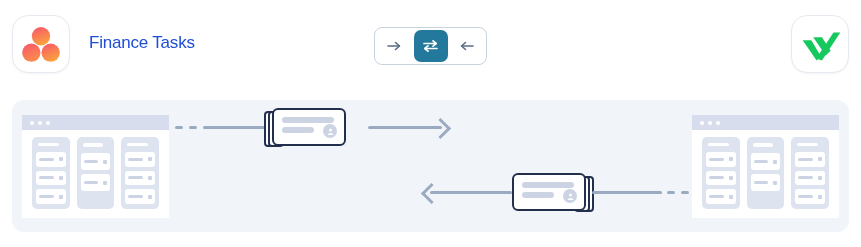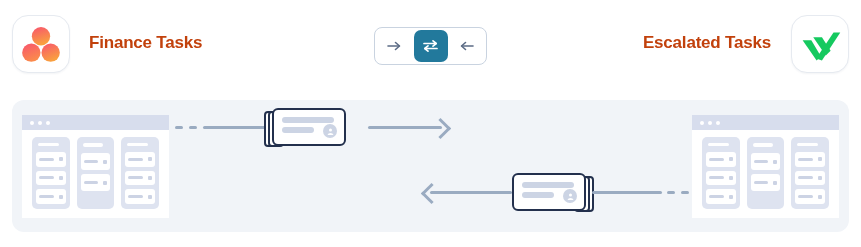--- a/index.html
+++ b/index.html
@@ -22,21 +22,21 @@
     box-sizing:border-box;
   }
   .app-logo.left{left:12px;top:15px;}
   .app-logo.right{right:12px;top:15px;}
 
   .asana{position:absolute;left:0;top:0;width:100%;height:100%;}
   .vt{position:absolute;left:0;top:0;width:100%;height:100%;}
 
   .app-title{
     position:absolute;top:33px;
-    font-size:17px;font-weight:bold;color:#c2410c;
+    font-size:17px;font-weight:normal;color:#1d4ed8;
     letter-spacing:-.2px;white-space:nowrap;
   }
   .app-title.left{left:89px;}
   .app-title.right{right:90px;text-align:right;}
 
   
   .toggle{
     position:absolute;left:374px;top:27px;
     width:113px;height:38px;
     border:1px solid #c9d3e0;border-radius:8px;
@@ -161,21 +161,20 @@
         </svg>
       </div>
       <div class="seg">
         <svg width="15" height="12" viewBox="0 0 15 12">
           <path d="M14 6 H3" stroke="currentColor" stroke-width="1.6" stroke-linecap="round" fill="none"></path>
           <path d="M6.5 2.5 L2.5 6 L6.5 9.5" stroke="currentColor" stroke-width="1.6" stroke-linecap="round" stroke-linejoin="round" fill="none"></path>
         </svg>
       </div>
     </div>
 
-    <div class="app-title right">Escalated Tasks</div>
     <div class="app-logo right">
       <svg class="vt" viewBox="0 0 58 58">
         <path d="M11 25 L20 25 L30 42 L25.5 46 Z" fill="#15c95f"></path>
         <path d="M25 44 L43 17 L50 17 L31 46 Z" fill="#15c95f"></path>
         <path d="M22 22 L31 22 L40 36 L35 41 Z" fill="#15c95f"></path>
       </svg>
     </div>
   </div>
 
   <div class="flow">

